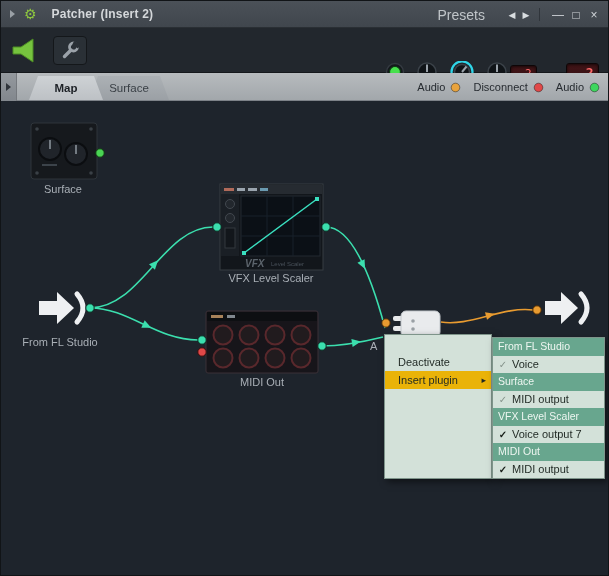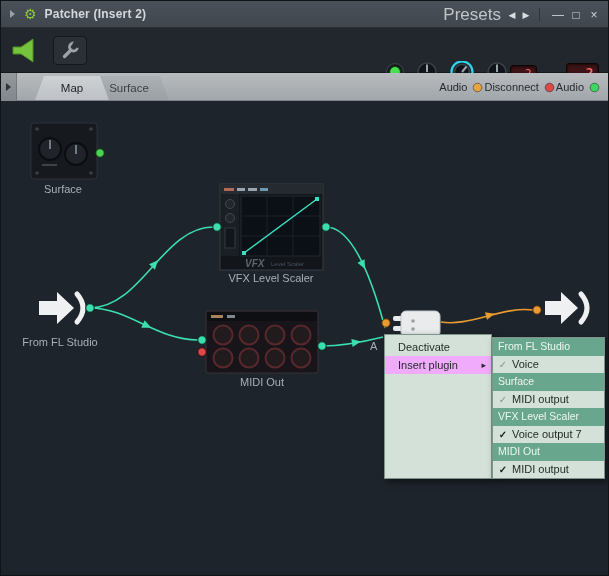--- a/index.html
+++ b/index.html
@@ -6,23 +6,23 @@
   body{background:#60666c;font-family:"Liberation Sans",sans-serif;-webkit-font-smoothing:antialiased}
   #window{position:relative;width:609px;height:576px;background:#1e242c;border:1px solid #111417;overflow:hidden}
 
   
   #titlebar{position:absolute;top:0;left:0;right:0;height:27px;
     background:linear-gradient(#4b5158,#40464d);border-bottom:1px solid #2a2f34;
     display:flex;align-items:center;color:#d5d8db;font-size:12px}
   .detach-arrow{width:0;height:0;border-left:5px solid #9aa0a6;border-top:4px solid transparent;
     border-bottom:4px solid transparent;margin-left:9px}
   .app-icon{font-size:14px;color:#8ec73f;margin-left:9px;line-height:1}
-  .win-title{font-weight:bold;margin-left:8px;letter-spacing:.2px}
+  .win-title{font-weight:bold;margin-left:15px;letter-spacing:.2px}
   .titlebar-right{position:absolute;right:6px;top:0;height:27px;display:flex;align-items:center}
-  .presets-label{color:#c0c5c9;font-size:17px;margin-right:4px}
+  .presets-label{color:#c0c5c9;font-size:14px;margin-right:20px}
   .tb-arrow{color:#d9dde0;font-size:9px;width:14px;text-align:center;cursor:default}
   .tb-sep{width:1px;height:13px;background:#30353b;margin:0 8px 0 6px}
   .win-btn{width:16px;text-align:center;color:#cfd3d7;font-size:12px;margin-left:2px;cursor:default}
 
   
   #toolbar{position:absolute;top:27px;left:0;right:0;height:45px;background:#22272d;border-bottom:1px solid #15181c}
   .speaker-wrap{position:absolute;left:10px;top:9px}
   .tool-btn{position:absolute;left:52px;top:8px;width:34px;height:29px;background:#2a3036;
     border:1px solid #14171a;border-radius:4px;display:flex;align-items:center;justify-content:center}
   .tb-item{position:absolute;top:33px;display:flex;flex-direction:column;align-items:center}
@@ -36,37 +36,37 @@
 
   
   #tabbar{position:absolute;top:72px;left:0;right:0;height:28px;
     background:linear-gradient(#b7bbbe,#a2a7ab);border-bottom:1px solid #7d8288}
   .collapse-btn{position:absolute;left:0;top:0;width:16px;height:28px;
     background:linear-gradient(#94999e,#82878d);border-right:1px solid #75797e;
     display:flex;align-items:center;justify-content:center}
   .collapse-tri{width:0;height:0;border-left:5px solid #2f343a;border-top:4px solid transparent;border-bottom:4px solid transparent}
   .tab{position:absolute;bottom:0;height:24px;line-height:24px;text-align:center;font-size:11.5px;color:#2a2f35;
     clip-path:polygon(0 100%,9px 0,calc(100% - 9px) 0,100% 100%)}
-  .tab.map{left:34px;width:74px;background:linear-gradient(#ced2d5,#bdc1c5);font-weight:normal;z-index:2;color:#1d2126}
+  .tab.map{left:28px;width:74px;background:linear-gradient(#ced2d5,#bdc1c5);font-weight:bold;z-index:2;color:#1d2126}
   .tab.surface{left:88px;width:80px;background:linear-gradient(#acb1b5,#9ba0a5);z-index:1;color:#3a4046}
-  .legend{position:absolute;right:8px;top:0;height:28px;display:flex;align-items:center;gap:1px;
+  .legend{position:absolute;right:8px;top:0;height:28px;display:flex;align-items:center;gap:12px;
     font-size:11px;color:#262b30}
   .legend-item{display:flex;align-items:center;gap:5px}
 
   
   #canvas{position:absolute;top:100px;left:0;width:609px;height:476px;background:#1e242c}
   #canvas svg{position:absolute;top:0;left:0}
   .node-label{fill:#a9afb6;font-family:"Liberation Sans",sans-serif;font-size:11px}
 
   
   .menu{position:absolute;background:#d3e1d9;border:1px solid #7e948a;
     box-shadow:3px 3px 7px rgba(0,0,0,.5);font-size:11px;color:#1f2823;z-index:5}
-  #ctxmenu{left:383px;top:333px;width:108px;height:145px;padding-top:3px}
+  #ctxmenu{left:383px;top:333px;width:108px;height:145px;padding-top:18px}
   .mi{height:18px;line-height:18px;padding-left:13px;position:relative;cursor:default;white-space:nowrap}
-  .mi.hl{background:#f0abfc}
+  .mi.hl{background:#eab308}
   .sub-arrow{position:absolute;right:5px;top:0;font-size:9px;color:#1f2823}
   #ctxsub{left:491px;top:336px;width:113px;height:142px}
   .sh{height:17.5px;line-height:17.5px;background:#68a68e;color:#eef6f1;font-size:10.5px;padding-left:5px;white-space:nowrap}
   .si{height:17.5px;display:flex;align-items:center;padding-left:5px;gap:4px;white-space:nowrap}
   .chk{width:10px;font-size:10px;color:#141b16;font-weight:bold;text-align:center}
   .si.dim .chk{color:#85938b;font-weight:normal}
 </style>
 </head>
 <body>
 

